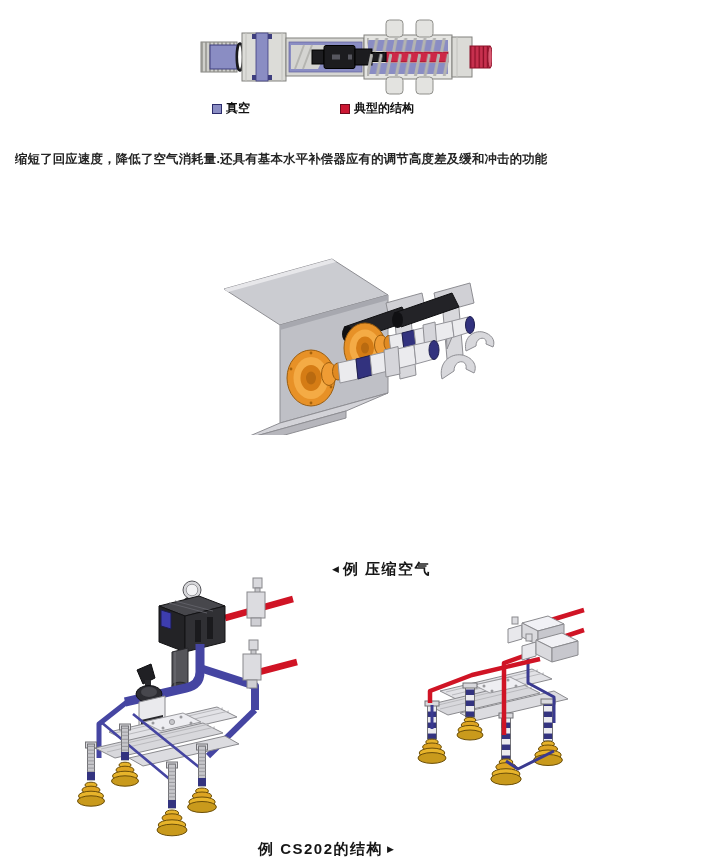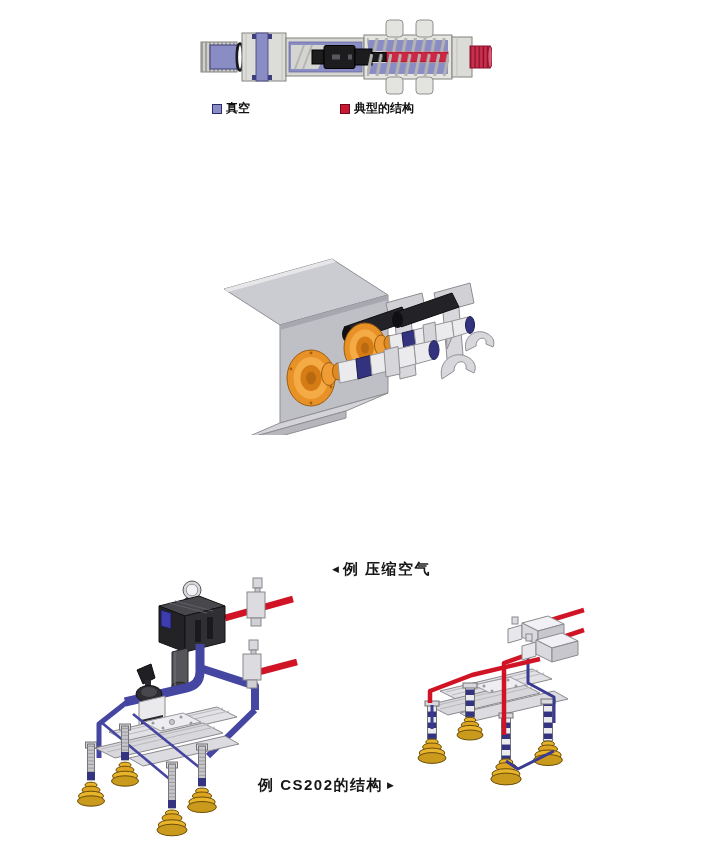--- a/index.html
+++ b/index.html
@@ -89,20 +89,21 @@
 <div class="abs legend-item" style="left:212px;top:100px">
   <span class="swatch" style="background-color: rgb(138, 141, 195);"></span>
   <span>真空</span>
 </div>
 <div class="abs legend-item" style="left:340px;top:100px">
   <span class="swatch air" style="background-color: rgb(204, 23, 51);"></span>
   <span>典型的结构</span>
 </div>
 
 <div class="abs desc">
+  <div>缩短了回应速度，降低了空气消耗量.还具有基本水平补偿器应有的调节高度差及缓和冲击的功能</div>
 </div>
 
 <svg class="abs" style="left:218px;top:247px" width="285" height="188" viewBox="0 0 285 188">
 
   <polygon points="6,42 114,12 170,48 62,78" fill="#cbccd1" stroke="#8e8e93"></polygon>
   <polygon points="6,42 114,12 118,15 10,45" fill="#e7e7ea"></polygon>
   <polygon points="62,78 170,48 170,146 62,176" fill="#bfc0c6" stroke="#8e8e93"></polygon>
   <polygon points="62,78 170,48 170,53 62,83" fill="#a7a8af"></polygon>
   <polygon points="62,176 170,146 128,164 20,194" fill="#d3d3d8" stroke="#8e8e93"></polygon>
   <polygon points="20,194 128,164 128,171 20,201" fill="#b6b6bc" stroke="#8e8e93"></polygon>
@@ -332,15 +333,15 @@
   <polygon points="108,16 134,9 150,17 124,24" fill="#f1f1f5" stroke="#8a8a8e"></polygon>
   <polygon points="108,16 124,24 124,38 108,30" fill="#dadade" stroke="#8a8a8e"></polygon>
   <polygon points="124,24 150,17 150,31 124,38" fill="#c7c7cd" stroke="#8a8a8e"></polygon>
   <rect x="112" y="27" width="6" height="7" fill="#dcdce0" stroke="#8a8a8e"></rect>
   <polygon points="108,39 122,35 122,49 108,53" fill="#e8e8ec" stroke="#8a8a8e"></polygon>
   <polygon points="122,33 148,26 164,34 138,41" fill="#f1f1f5" stroke="#8a8a8e"></polygon>
   <polygon points="122,33 138,41 138,55 122,47" fill="#dadade" stroke="#8a8a8e"></polygon>
   <polygon points="138,41 164,34 164,48 138,55" fill="#c7c7cd" stroke="#8a8a8e"></polygon>
 </svg>
 
-<div class="abs caption" style="left:258px;top:776px">
+<div class="abs caption" style="left:258px;top:840px">
   <span>例 CS202的结构</span><span class="marker">▶</span>
 </div>
 
 </body></html>

